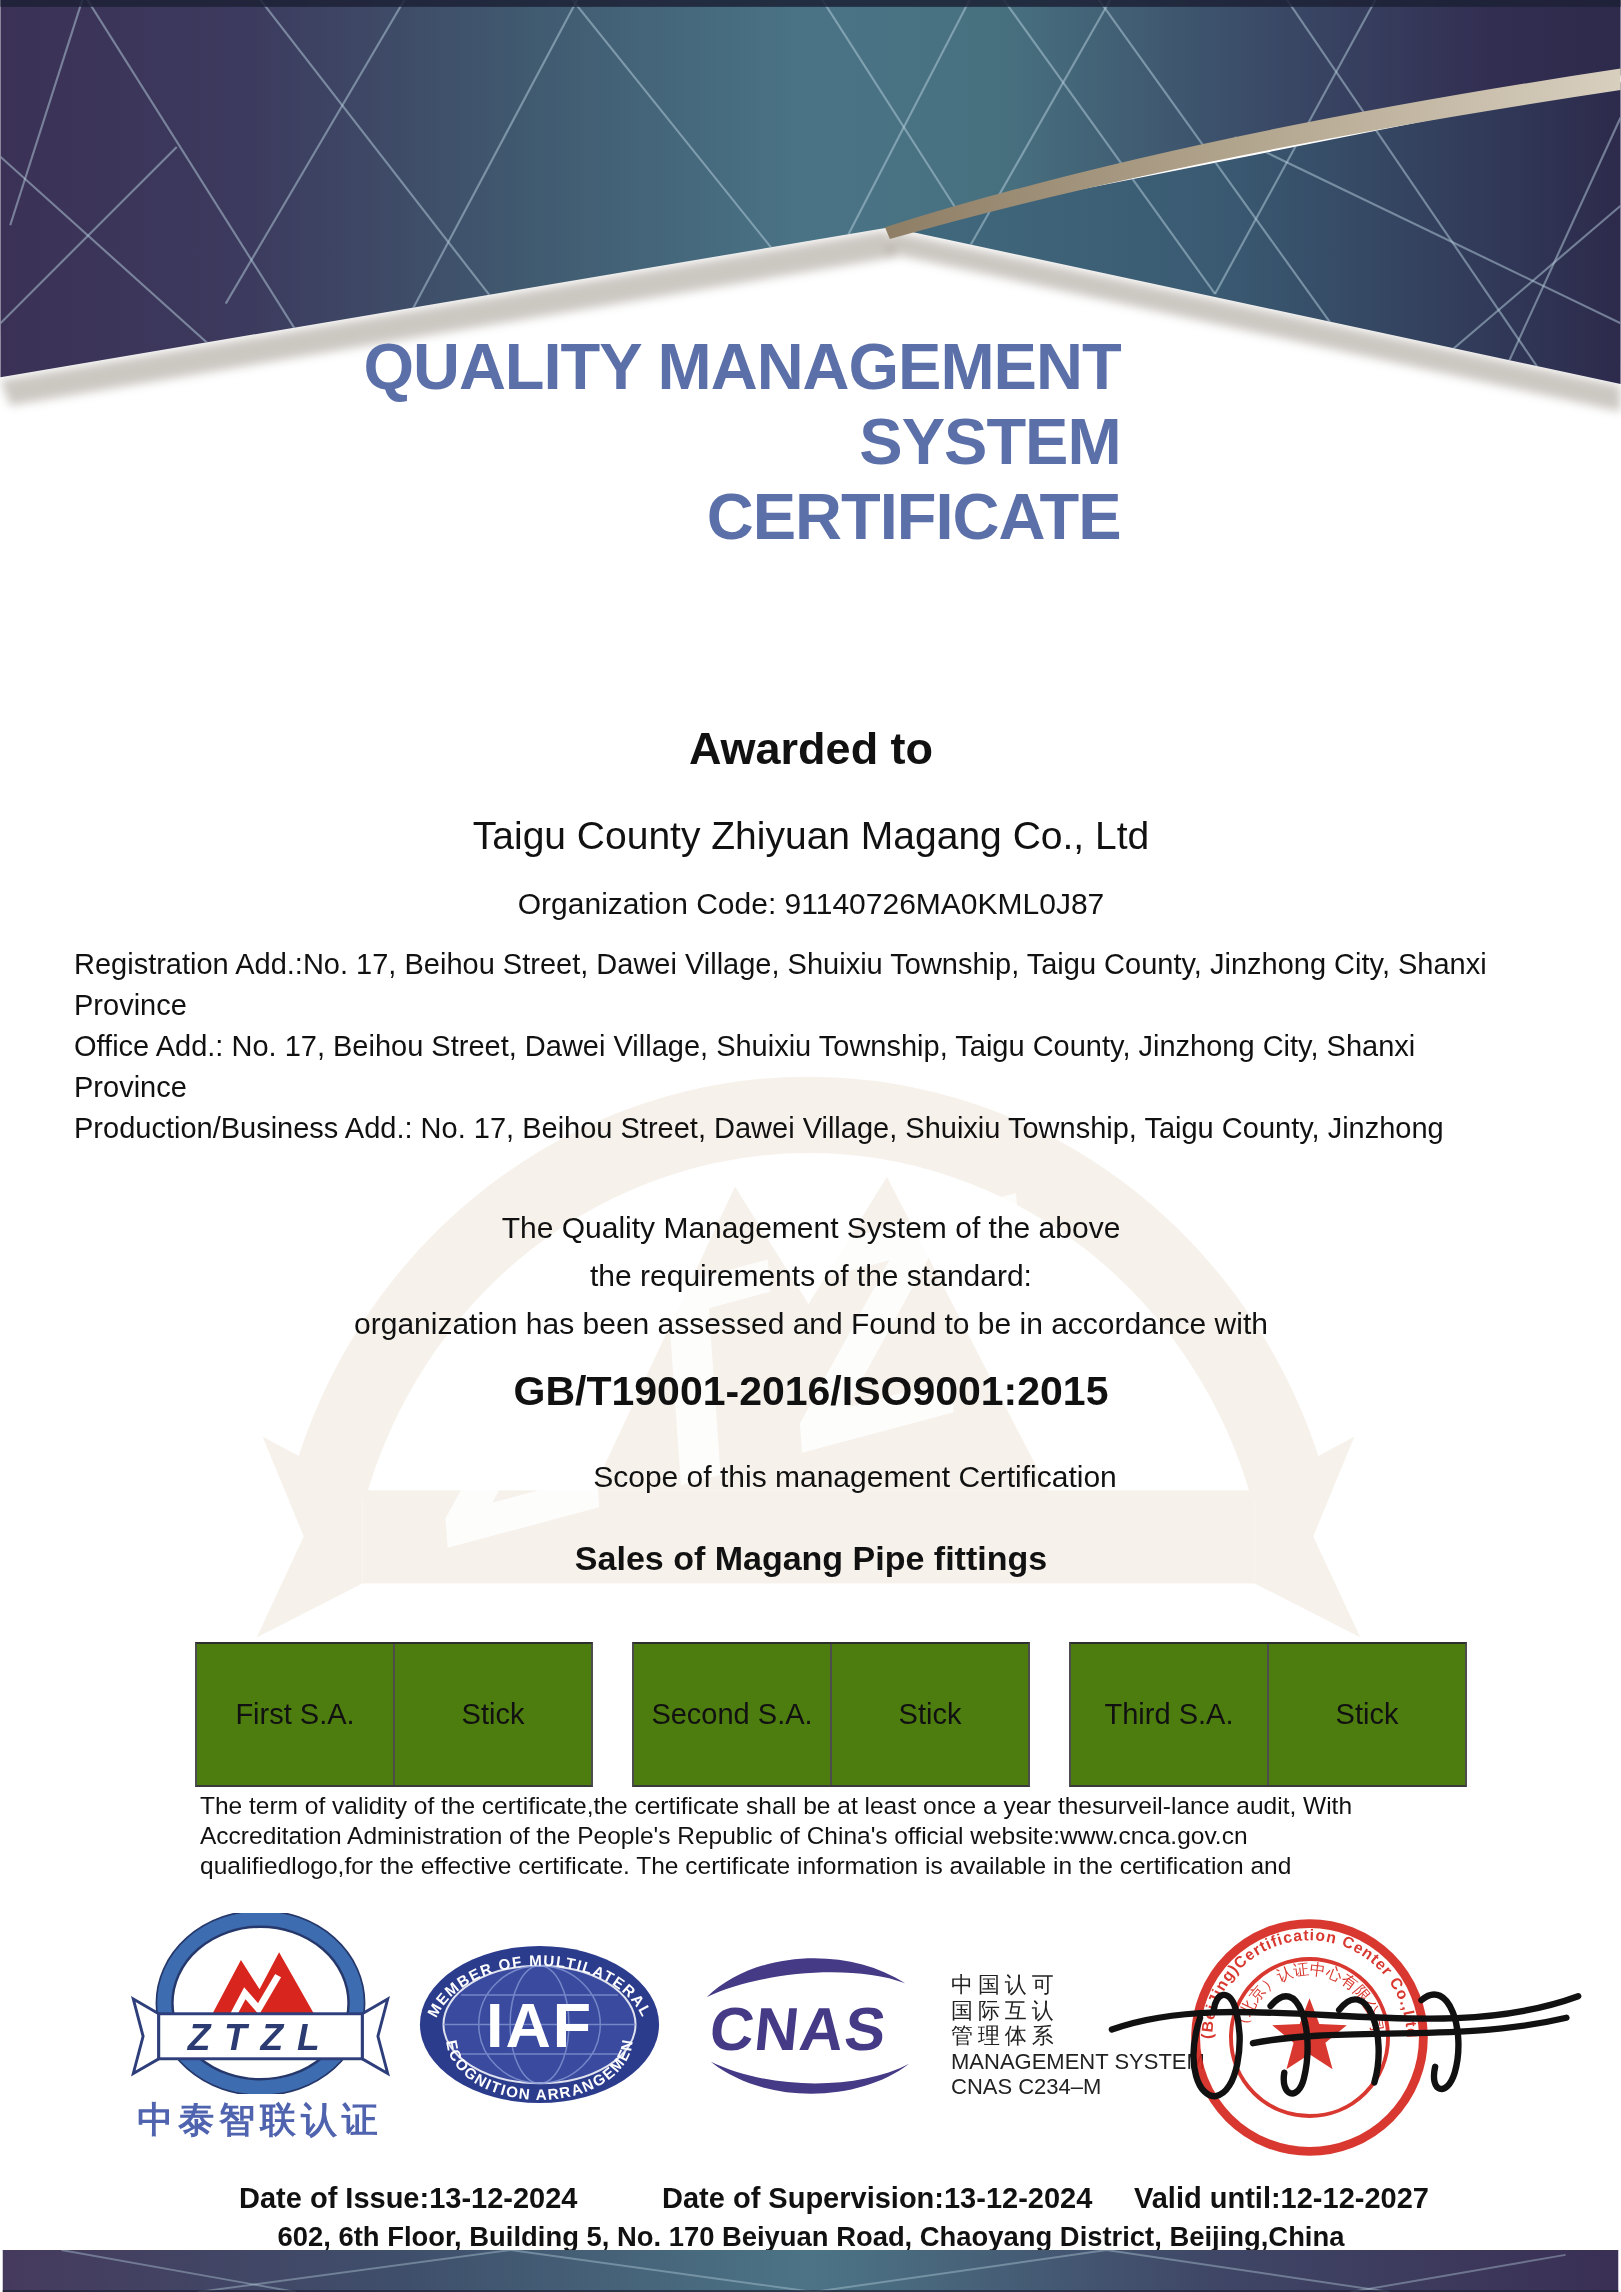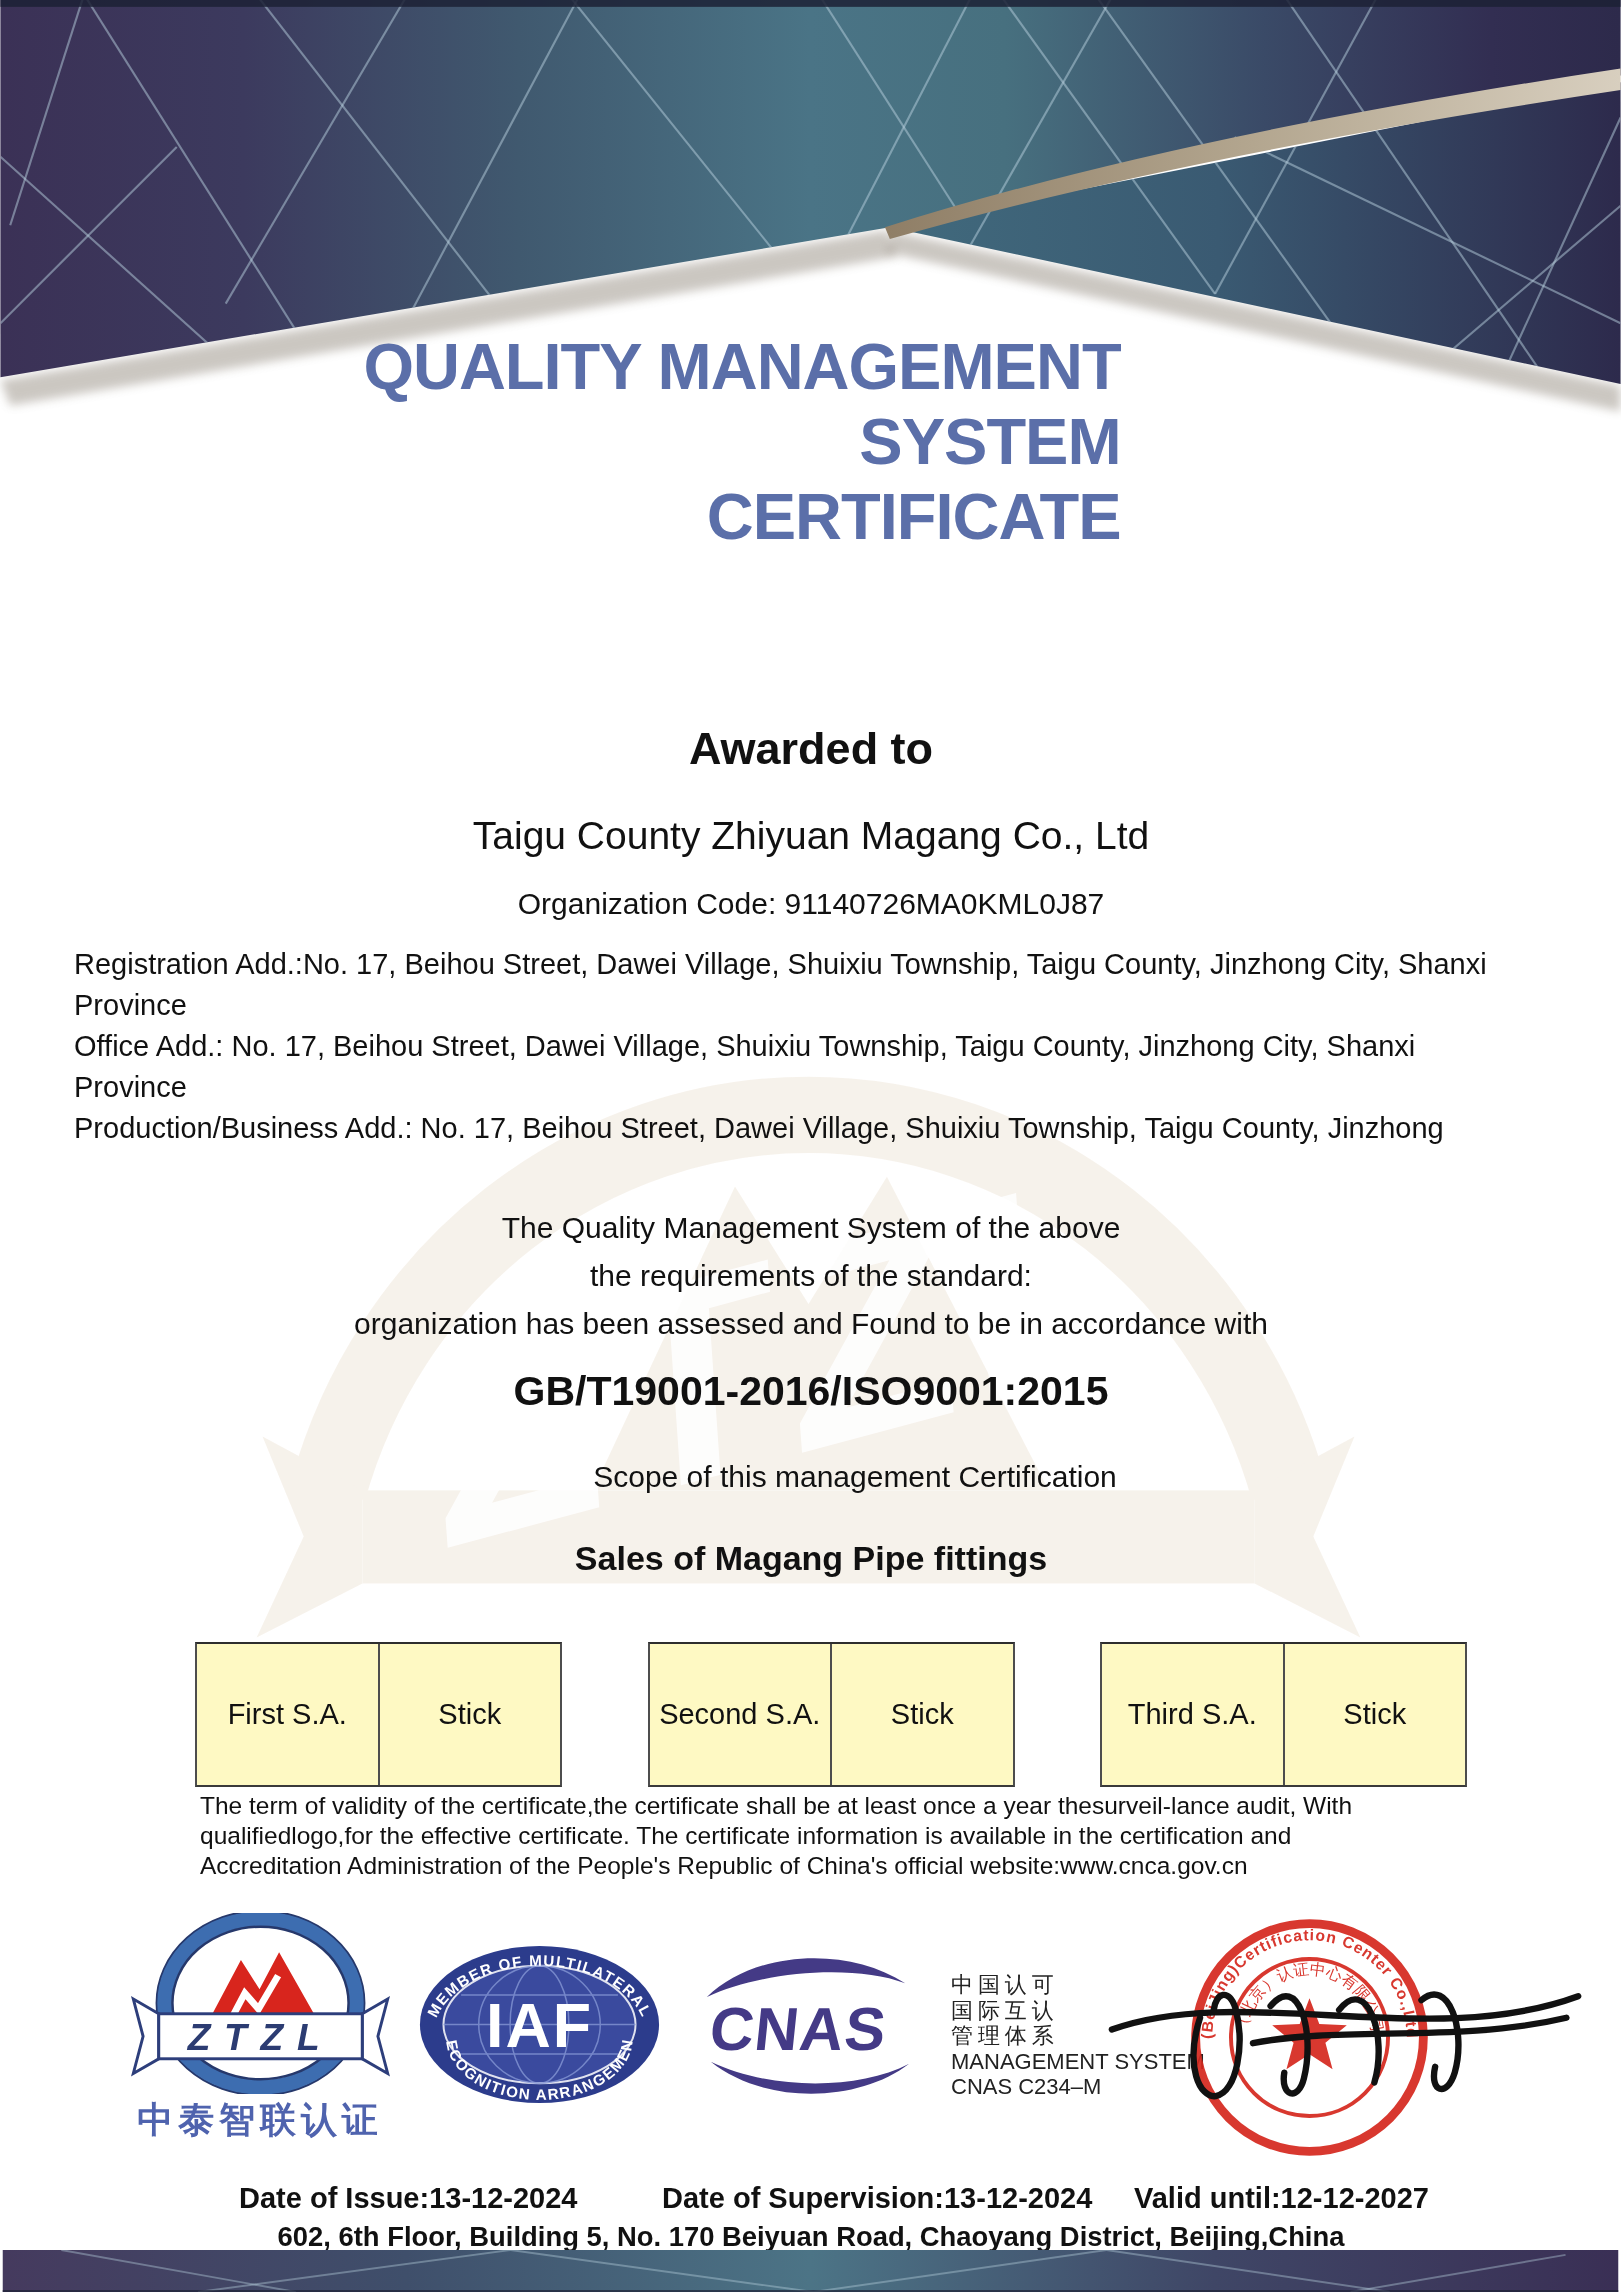--- a/index.html
+++ b/index.html
@@ -18,22 +18,22 @@
   .awarded{left:811px;top:723px;transform:translateX(-50%);font-size:45px;font-weight:700;white-space:nowrap;}
   .company{left:811px;top:814px;transform:translateX(-50%);font-size:39px;font-weight:400;white-space:nowrap;}
   .orgcode{left:811px;top:887px;transform:translateX(-50%);font-size:30px;white-space:nowrap;}
   .addresses{left:74px;top:944px;width:1490px;font-size:29px;line-height:41px;font-weight:500;}
   .statement{left:811px;top:1204px;transform:translateX(-50%);font-size:30px;line-height:48px;white-space:nowrap;text-align:center;}
   .standard{left:811px;top:1368px;transform:translateX(-50%);font-size:41px;font-weight:700;white-space:nowrap;}
   .scope-h{left:811px;top:1460px;transform:translateX(-50%);font-size:30px;white-space:nowrap;margin-left:44px;}
   .scope-v{left:811px;top:1539px;transform:translateX(-50%);font-size:34px;font-weight:700;white-space:nowrap;}
   
   .audit{left:195px;top:1642px;width:1272px;height:145px;display:flex;justify-content:space-between;}
-  .audit .box{width:367px;height:145px;box-sizing:border-box;display:flex;
-              border:2px solid #4d4d4d;border-top:2.9px solid #2e2e2e;border-bottom:2.9px solid #3a3a3a;background:#fef9c3;}
+  .audit .box{width:398px;height:145px;box-sizing:border-box;display:flex;
+              border:2px solid #4d4d4d;border-top:2.9px solid #2e2e2e;border-bottom:2.9px solid #3a3a3a;background:#4d7c0f;}
   .audit .cell{flex:1;display:flex;align-items:center;justify-content:center;font-size:29px;}
   .audit .cell:first-child{border-right:2px solid #4d4d4d;}
   .fineprint{left:200px;top:1791px;font-size:24.5px;line-height:30px;font-weight:500;white-space:nowrap;}
   
   #ztzl-logo{left:131px;top:1913px;}
   .ztzl-caption{left:260px;top:2096px;transform:translateX(-50%);font-size:36px;font-weight:700;
                 color:#4f63ae;letter-spacing:4.9px;white-space:nowrap;}
   #iaf-logo{left:417px;top:1941px;}
   #cnas-logo{left:701px;top:1946px;}
   .cnas-block{left:951px;top:1972px;font-size:22px;line-height:25.5px;color:#222;}
@@ -164,22 +164,22 @@
       <div class="cell">Stick</div>
     </div>
     <div class="box">
       <div class="cell">Third S.A.</div>
       <div class="cell">Stick</div>
     </div>
   </div>
 
   <div class="abs fineprint">
     <div>The term of validity of the certificate,the certificate shall be at least once a year thesurveil-lance audit, With</div>
+    <div>Accreditation Administration of the People's Republic of China's official website:www.cnca.gov.cn</div>
     <div>qualifiedlogo,for the effective certificate. The certificate information is available in the certification and</div>
-    <div>Accreditation Administration of the People's Republic of China's official website:www.cnca.gov.cn</div>
   </div>
 
   <svg id="ztzl-logo" class="abs" width="259" height="181" viewBox="0 0 264 185">
     <ellipse cx="132" cy="92" rx="106" ry="94" fill="#ffffff" stroke="#26386b" stroke-width="2.5"></ellipse>
     <ellipse cx="132" cy="92" rx="98" ry="86" fill="#ffffff" stroke="#3d6db0" stroke-width="15"></ellipse>
     <ellipse cx="132" cy="92" rx="90" ry="78" fill="none" stroke="#26386b" stroke-width="2.5"></ellipse>
     <path d="M 76,116 L 112,48 L 131,78 L 151,40 L 194,116 Z" fill="#d8251d"></path>
     <polyline points="98,116 116,82 130,98 150,64" stroke="#ffffff" stroke-width="7" fill="none"></polyline>
     <g stroke="#2d3e7b" stroke-width="3" fill="#ffffff">
       <polygon points="28,103 2,88 12,126 2,164 28,149"></polygon>

